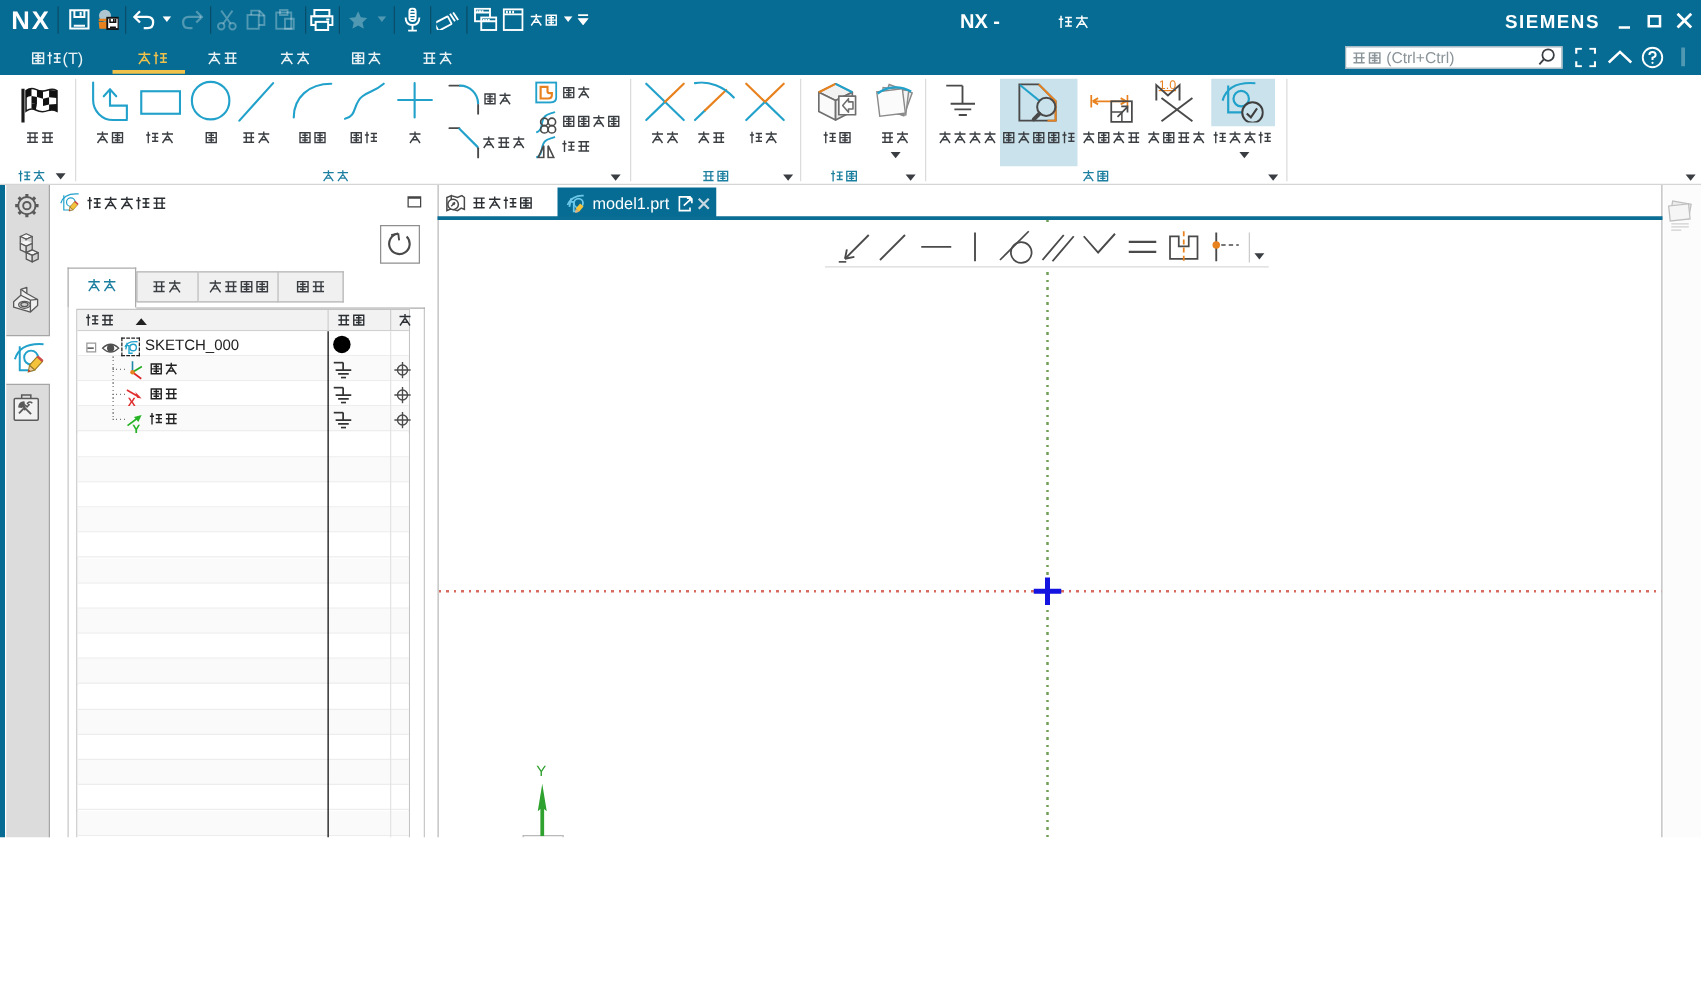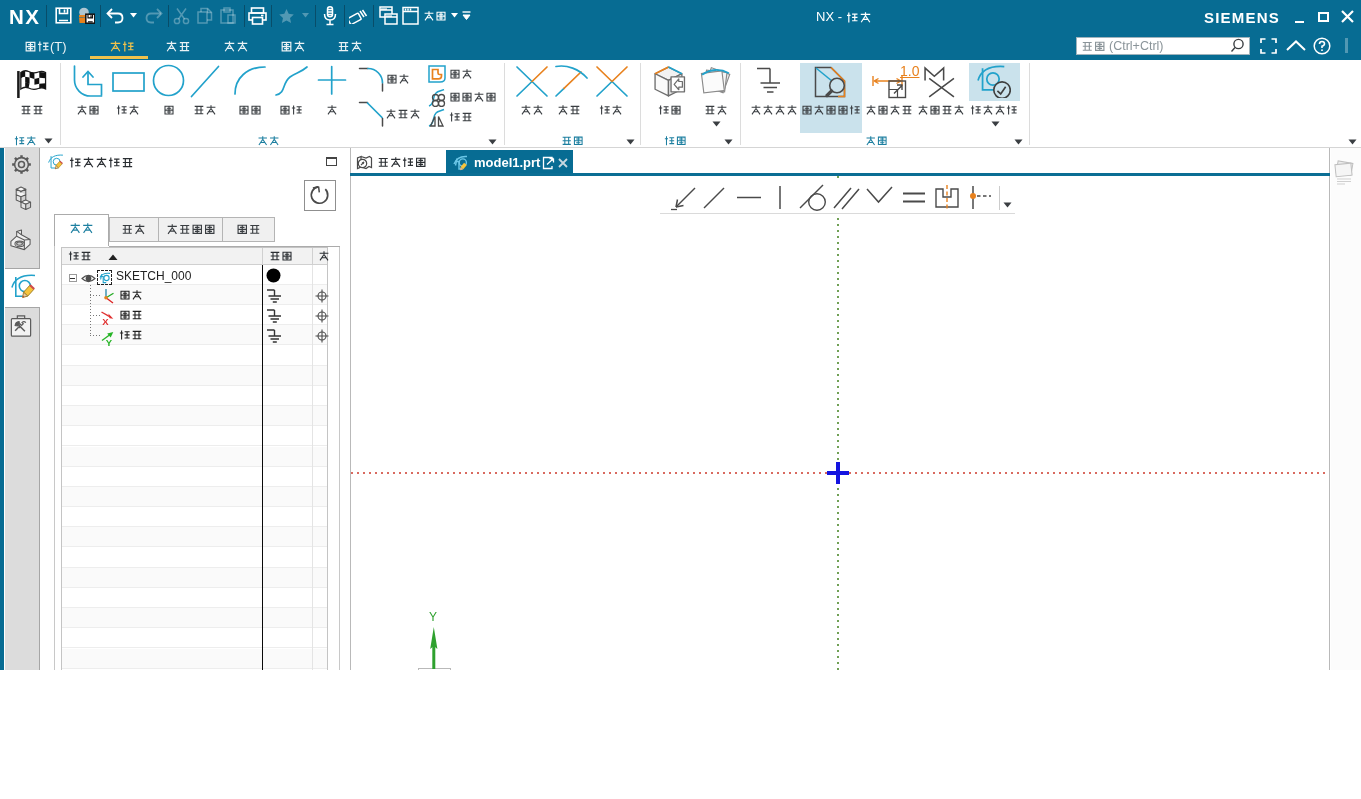--- a/index.html
+++ b/index.html
@@ -145,21 +145,21 @@
     </svg>
     <svg style="position:absolute;left:451.0px;top:13.0px;" width="8.0" height="6.0" viewBox="0 0 8 6">
       <path d="M0,0 H7 L3.5,4.5 Z" fill="#FFFFFF"></path>
     </svg>
     <svg style="position:absolute;left:462.0px;top:11.0px;" width="9.0" height="9.0" viewBox="0 0 9 9">
       <g stroke="#FFFFFF">
         <path d="M0.5,1 H8.5" stroke-width="1.4"></path>
         <path d="M1,4 H8 L4.5,8.5 Z" fill="#FFFFFF"></path>
       </g>
     </svg>
-    <div style="position:absolute;left:816.0px;top:9.0px;font-size:13px;color:#FFFFFF;font-weight:normal;letter-spacing:0;white-space:nowrap;">NX - </div>
+    <div style="position:absolute;left:768px;top:9.0px;font-size:16px;color:#FFFFFF;font-weight:bold;letter-spacing:0;white-space:nowrap;">NX - </div>
     <svg style="position:absolute;left:846.0px;top:10.5px;color:#FFFFFF" width="26.0" height="13" viewBox="0 0 24 12">
       <use href="#k1" x="0" width="12" height="12"></use>
       <use href="#k2" x="12" width="12" height="12"></use>
     </svg>
     <div style="position:absolute;left:1204.0px;top:8.5px;font-size:15px;color:#FFFFFF;font-weight:bold;letter-spacing:1.2px;white-space:nowrap;">SIEMENS</div>
     <div style="position:absolute;left:1295.0px;top:20.5px;width:9.0px;height:2.8px;background:#fff"></div>
     <div style="position:absolute;left:1317.5px;top:11.5px;width:11.0px;height:10.0px;border:2px solid #fff"></div>
     <svg style="position:absolute;left:1341.0px;top:10.0px;" width="13.0" height="13.0" viewBox="0 0 13 13">
       <path d="M1,1 L12,12 M12,1 L1,12" stroke="#fff" stroke-width="2.2"></path>
     </svg>
@@ -480,21 +480,21 @@
       <use href="#k2" x="12" width="12" height="12"></use>
       <use href="#k3" x="24" width="12" height="12"></use>
       <use href="#k3" x="36" width="12" height="12"></use>
       <use href="#k1" x="48" width="12" height="12"></use>
     </svg>
     <svg style="position:absolute;left:872.0px;top:71.0px;" width="31.0" height="17.0" viewBox="0 0 31 17">
       <g fill="none" stroke="#E8821E" stroke-width="1.4">
 <path d="M1,5 V15 M30,5 V15 M2,10 H29 M2,10 L6.5,7.5 M2,10 L6.5,12.5 M29,10 L24.5,7.5 M29,10 L24.5,12.5"></path>
       </g>
     </svg>
-    <div style="position:absolute;left:900px;top:62.5px;font-size:14px;color:#E8821E;font-weight:normal;letter-spacing:0;white-space:nowrap;text-decoration:underline;">1.0</div>
+    <div style="position:absolute;left:927px;top:62.5px;font-size:10px;color:#E8821E;font-weight:normal;letter-spacing:0;white-space:nowrap;text-decoration:underline;">1.0</div>
     <svg style="position:absolute;left:888.0px;top:80.0px;" width="19.0" height="19.0" viewBox="0 0 19 19">
       <g fill="none" stroke="#4A4A4A" stroke-width="1.4">
         <rect x="1" y="1" width="16.5" height="16.5"></rect>
         <path d="M9.5,17.5 V9.5 H1" stroke-width="1.2"></path>
         <path d="M6,13.5 L14,5.5 M14,10 V5 H9"></path>
       </g>
     </svg>
     <svg style="position:absolute;left:865.0px;top:104.0px;color:#3A3E42" width="48.0" height="12" viewBox="0 0 48 12">
       <use href="#k2" x="0" width="12" height="12"></use>
       <use href="#k3" x="12" width="12" height="12"></use>
@@ -829,21 +829,21 @@
       <g fill="none">
         <path d="M1,9 C3,4 8,1 14,1.5" stroke="#6CC7E8" stroke-width="1.4"></path>
 <path d="M4,3.5 L2.5,10.5 M2.5,6.5 H6 V14 H9.5" stroke="#6CC7E8" stroke-width="1.4"></path>
         <circle cx="9.8" cy="7.5" r="3.6" stroke="#6CC7E8" stroke-width="1.4"></circle>
 <g transform="rotate(40 11 11)">
           <rect x="9" y="8.5" width="3.6" height="5.5" fill="#F5C33B"></rect>
           <path d="M9,14 L10.8,16.8 L12.6,14 Z" fill="#E8B37A"></path>
         </g>
       </g>
     </svg>
-    <div style="position:absolute;left:474.0px;top:155.0px;font-size:13px;color:#FFFFFF;font-weight:bold;letter-spacing:0;white-space:nowrap;">model1.prt</div>
+    <div style="position:absolute;left:474.0px;top:155.0px;font-size:13px;color:#FFFFFF;font-weight:normal;letter-spacing:0;white-space:nowrap;">model1.prt</div>
     <svg style="position:absolute;left:542.0px;top:156.0px;" width="13.0" height="14.0" viewBox="0 0 13 14">
       <g fill="none" stroke="#fff" stroke-width="1.3">
         <path d="M10,5 V1.5 H1.5 V12.5 H10 V10"></path>
         <path d="M5,8.5 L11.5,2.5 M11.5,2.5 H7.5 M11.5,2.5 V6.5"></path>
       </g>
     </svg>
     <svg style="position:absolute;left:558.0px;top:158.0px;" width="10.0" height="10.0" viewBox="0 0 10 10">
       <path d="M1,1 L9,9 M9,1 L1,9" stroke="#C8D8E0" stroke-width="1.8"></path>
     </svg>
     <div style="position:absolute;left:350.0px;top:173.0px;width:980.0px;height:2.5px;background:#0B6E94"></div>

